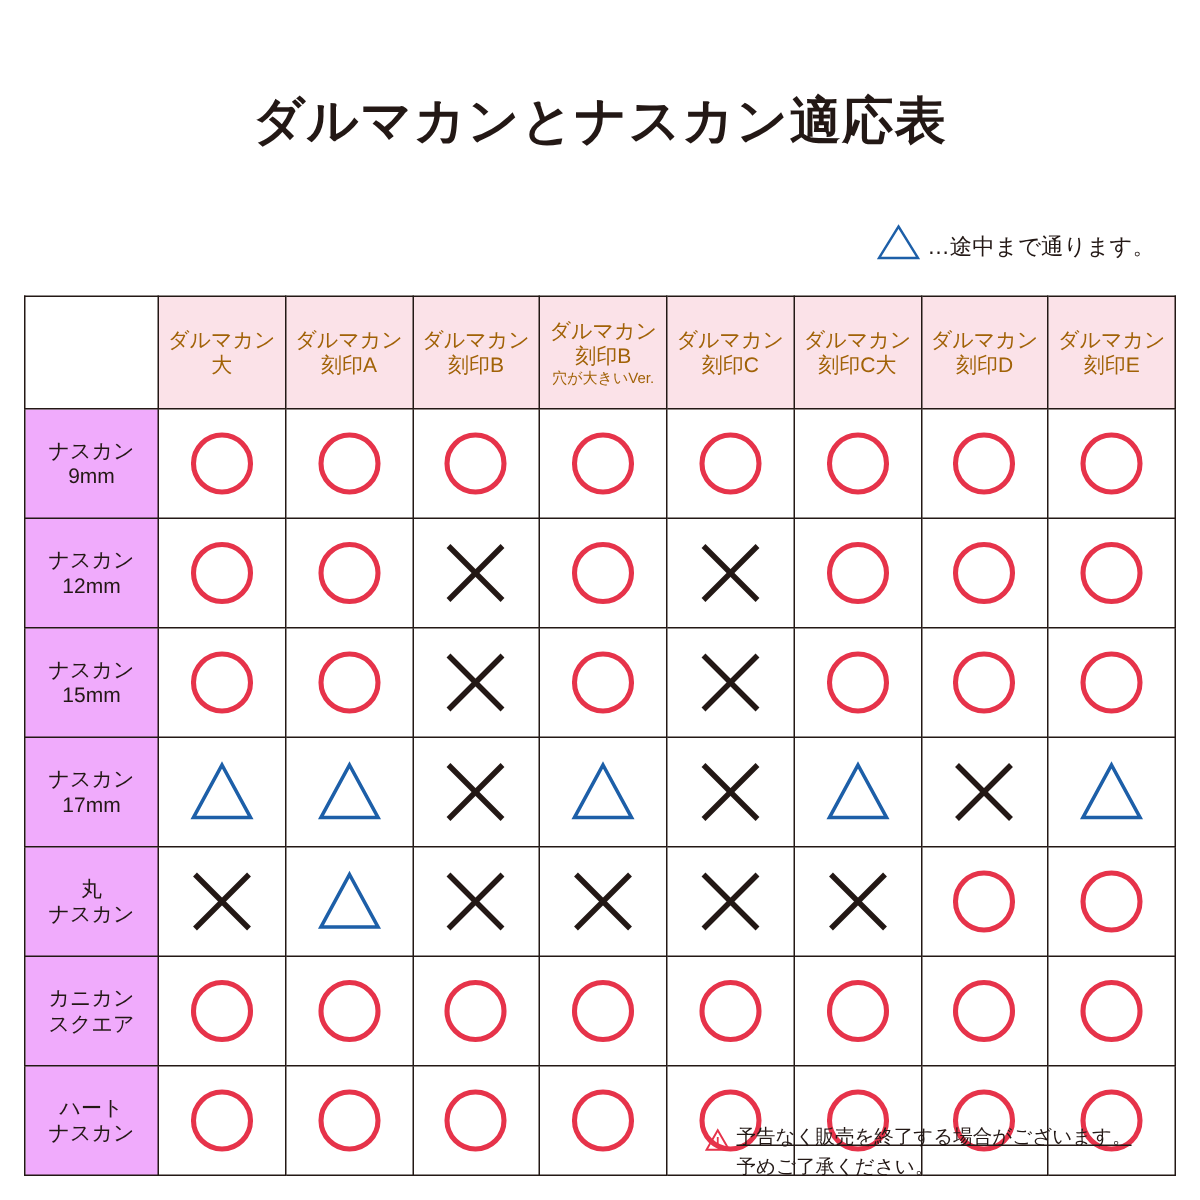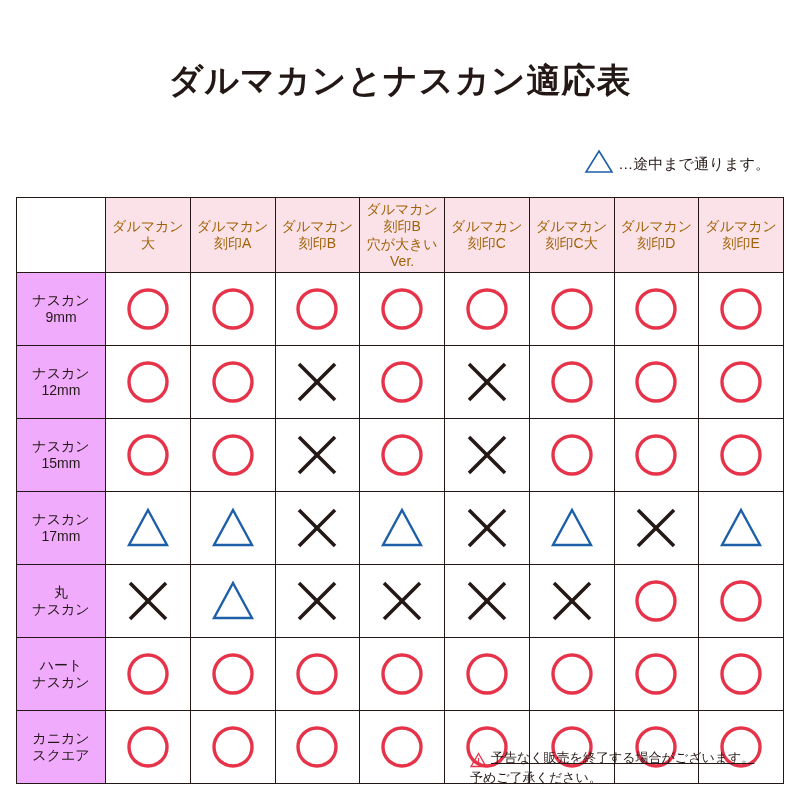--- a/index.html
+++ b/index.html
@@ -67,21 +67,21 @@
     background: #ffffff;
   }
   th.colhead {
     background: #fbe2e8;
     height: 74px;
     font-size: 14px;
     line-height: 1.25;
     color: #a16207;
   }
   th.colhead .sub {
-    font-size: 14px;
+    font-size: 10px;
     display: block;
     line-height: 1.2;
   }
   th.rowhead {
     background: #f0abfc;
     width: 88px;
     height: 72px;
     font-size: 14px;
     line-height: 1.25;
     color: #231815;
@@ -111,20 +111,21 @@
     gap: 4px;
     text-decoration: underline;
   }
   .warn-icon {
     width: 17px;
     height: 16px;
     flex: 0 0 auto;
     margin-top: 2px;
   }
   .note-line2 {
+    margin-left: 21px;
   }
 </style>
 </head>
 <body>
 
 <div class="page">
 
   <div class="title">ダルマカンとナスカン適応表</div>
 
   <div class="legend">
@@ -397,64 +398,64 @@
               <circle cx="23" cy="23" r="19" fill="none" stroke="#e6334a" stroke-width="3.4"></circle>
             </svg>
           </td>
           <td class="cell">
             <svg class="sym" viewBox="0 0 46 46" aria-hidden="true">
               <circle cx="23" cy="23" r="19" fill="none" stroke="#e6334a" stroke-width="3.4"></circle>
             </svg>
           </td>
         </tr>
         <tr>
+          <th class="rowhead"><span>カニカン</span><br><span>スクエア</span></th>
+          <td class="cell">
+            <svg class="sym" viewBox="0 0 46 46" aria-hidden="true">
+              <circle cx="23" cy="23" r="19" fill="none" stroke="#e6334a" stroke-width="3.4"></circle>
+            </svg>
+          </td>
+          <td class="cell">
+            <svg class="sym" viewBox="0 0 46 46" aria-hidden="true">
+              <circle cx="23" cy="23" r="19" fill="none" stroke="#e6334a" stroke-width="3.4"></circle>
+            </svg>
+          </td>
+          <td class="cell">
+            <svg class="sym" viewBox="0 0 46 46" aria-hidden="true">
+              <circle cx="23" cy="23" r="19" fill="none" stroke="#e6334a" stroke-width="3.4"></circle>
+            </svg>
+          </td>
+          <td class="cell">
+            <svg class="sym" viewBox="0 0 46 46" aria-hidden="true">
+              <circle cx="23" cy="23" r="19" fill="none" stroke="#e6334a" stroke-width="3.4"></circle>
+            </svg>
+          </td>
+          <td class="cell">
+            <svg class="sym" viewBox="0 0 46 46" aria-hidden="true">
+              <circle cx="23" cy="23" r="19" fill="none" stroke="#e6334a" stroke-width="3.4"></circle>
+            </svg>
+          </td>
+          <td class="cell">
+            <svg class="sym" viewBox="0 0 46 46" aria-hidden="true">
+              <circle cx="23" cy="23" r="19" fill="none" stroke="#e6334a" stroke-width="3.4"></circle>
+            </svg>
+          </td>
+          <td class="cell">
+            <svg class="sym" viewBox="0 0 46 46" aria-hidden="true">
+              <circle cx="23" cy="23" r="19" fill="none" stroke="#e6334a" stroke-width="3.4"></circle>
+            </svg>
+          </td>
+          <td class="cell">
+            <svg class="sym" viewBox="0 0 46 46" aria-hidden="true">
+              <circle cx="23" cy="23" r="19" fill="none" stroke="#e6334a" stroke-width="3.4"></circle>
+            </svg>
+          </td>
+        </tr>
+        <tr>
           <th class="rowhead"><span>ハート</span><br><span>ナスカン</span></th>
-          <td class="cell">
-            <svg class="sym" viewBox="0 0 46 46" aria-hidden="true">
-              <circle cx="23" cy="23" r="19" fill="none" stroke="#e6334a" stroke-width="3.4"></circle>
-            </svg>
-          </td>
-          <td class="cell">
-            <svg class="sym" viewBox="0 0 46 46" aria-hidden="true">
-              <circle cx="23" cy="23" r="19" fill="none" stroke="#e6334a" stroke-width="3.4"></circle>
-            </svg>
-          </td>
-          <td class="cell">
-            <svg class="sym" viewBox="0 0 46 46" aria-hidden="true">
-              <circle cx="23" cy="23" r="19" fill="none" stroke="#e6334a" stroke-width="3.4"></circle>
-            </svg>
-          </td>
-          <td class="cell">
-            <svg class="sym" viewBox="0 0 46 46" aria-hidden="true">
-              <circle cx="23" cy="23" r="19" fill="none" stroke="#e6334a" stroke-width="3.4"></circle>
-            </svg>
-          </td>
-          <td class="cell">
-            <svg class="sym" viewBox="0 0 46 46" aria-hidden="true">
-              <circle cx="23" cy="23" r="19" fill="none" stroke="#e6334a" stroke-width="3.4"></circle>
-            </svg>
-          </td>
-          <td class="cell">
-            <svg class="sym" viewBox="0 0 46 46" aria-hidden="true">
-              <circle cx="23" cy="23" r="19" fill="none" stroke="#e6334a" stroke-width="3.4"></circle>
-            </svg>
-          </td>
-          <td class="cell">
-            <svg class="sym" viewBox="0 0 46 46" aria-hidden="true">
-              <circle cx="23" cy="23" r="19" fill="none" stroke="#e6334a" stroke-width="3.4"></circle>
-            </svg>
-          </td>
-          <td class="cell">
-            <svg class="sym" viewBox="0 0 46 46" aria-hidden="true">
-              <circle cx="23" cy="23" r="19" fill="none" stroke="#e6334a" stroke-width="3.4"></circle>
-            </svg>
-          </td>
-        </tr>
-        <tr>
-          <th class="rowhead"><span>カニカン</span><br><span>スクエア</span></th>
           <td class="cell">
             <svg class="sym" viewBox="0 0 46 46" aria-hidden="true">
               <circle cx="23" cy="23" r="19" fill="none" stroke="#e6334a" stroke-width="3.4"></circle>
             </svg>
           </td>
           <td class="cell">
             <svg class="sym" viewBox="0 0 46 46" aria-hidden="true">
               <circle cx="23" cy="23" r="19" fill="none" stroke="#e6334a" stroke-width="3.4"></circle>
             </svg>
           </td>

